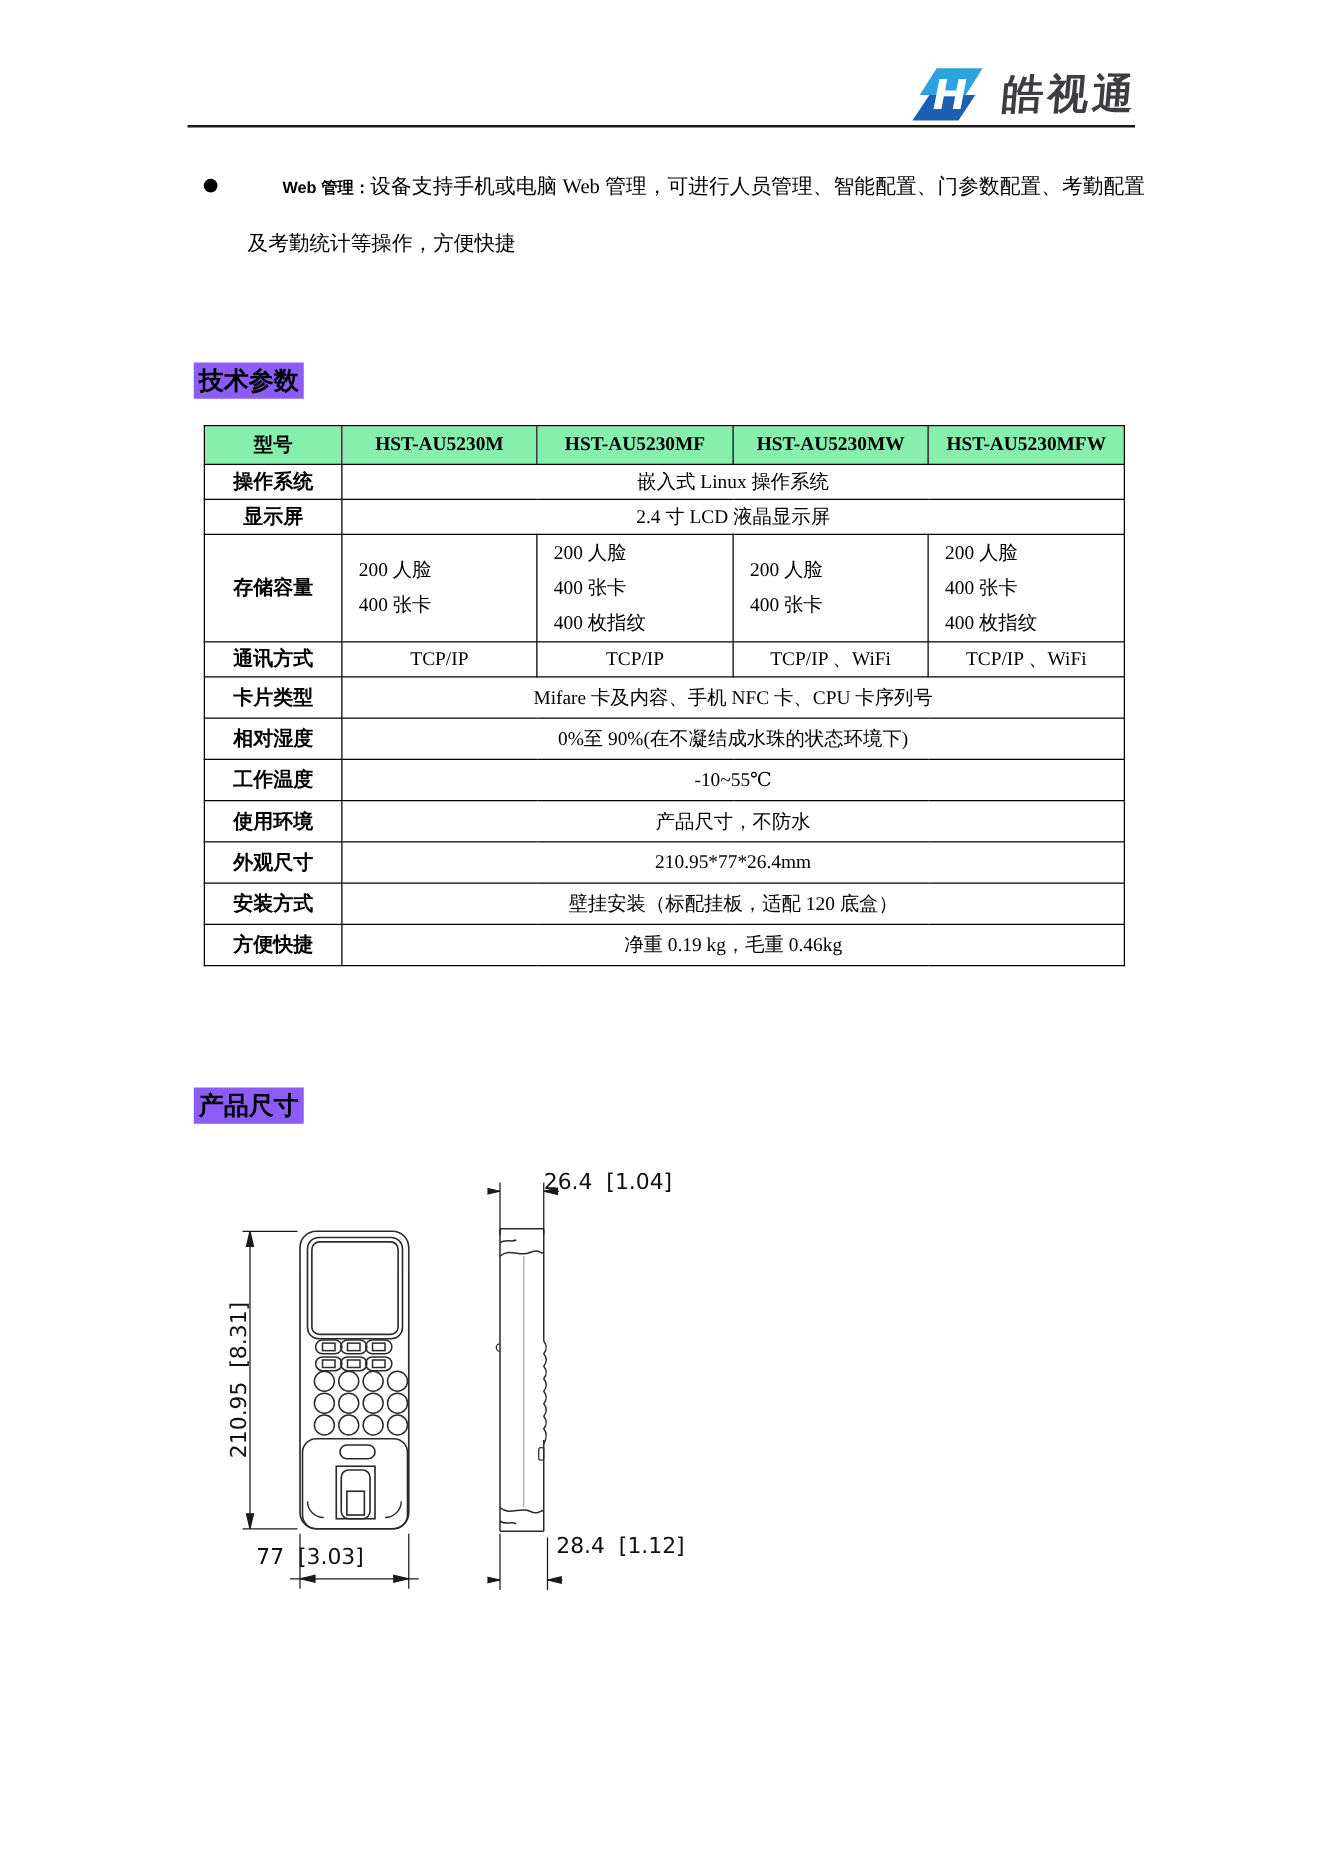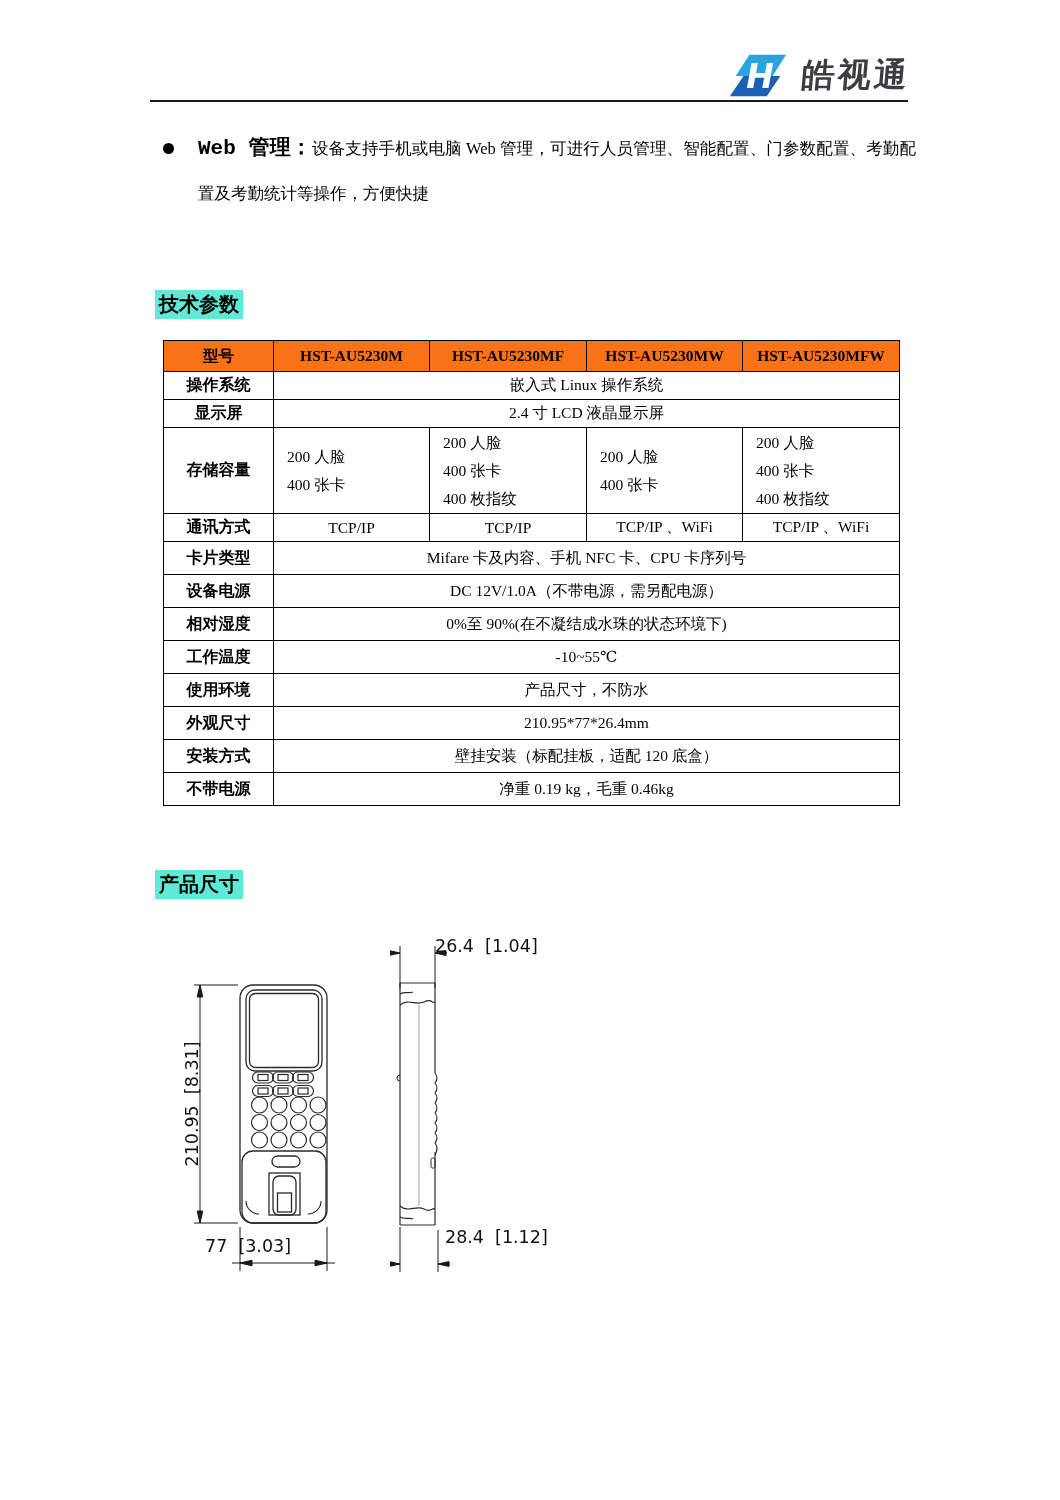--- a/index.html
+++ b/index.html
@@ -12,36 +12,36 @@
   .brand-name{
     font-family:"DejaVu Sans","Liberation Sans",sans-serif;
     font-size:33px;font-weight:bold;color:#3d3d41;letter-spacing:3px;
     transform:skewX(-5deg);
   }
   .top-rule{position:absolute;top:100px;left:150px;width:758px;height:0;border-top:2px solid #1a1a1a;}
   
   .features{position:absolute;top:126px;left:150px;width:766px;}
   .feature{position:relative;padding-left:48px;font-size:16.5px;line-height:45px;margin-bottom:17px;text-align:justify;}
   .feature .bullet{position:absolute;left:13px;top:17px;width:11px;height:11px;background:#000;border-radius:50%;}
-  .feature b{font-family:Liberation Mono, monospace;font-size:21px;}
+  .feature b{font-family:Liberation Sans, sans-serif;font-size:13px;margin-left:28px;}
   
   .section-title{
     position:absolute;left:155px;
     font-family:"DejaVu Sans","Liberation Sans",sans-serif;
-    font-size:20px;font-weight:bold;color:#000;background:#5eead4;padding:1px 4px;
+    font-size:20px;font-weight:bold;color:#000;background:#8b5cf6;padding:1px 4px;
   }
   #specs-title{top:290px;}
   #dims-title{top:870px;}
   
   .spec-table{
     position:absolute;left:163px;top:340px;width:736px;
     border-collapse:collapse;table-layout:fixed;font-size:15.5px;
   }
   .spec-table td,.spec-table th{border:1px solid #000;text-align:center;padding:0 4px;overflow:hidden;}
-  .spec-table th{background:#f97316;font-weight:bold;height:30px;}
+  .spec-table th{background:#86efac;font-weight:bold;height:30px;}
   .spec-table td.lbl{font-family:"DejaVu Sans","Liberation Sans",sans-serif;font-weight:bold;font-size:16px;}
   .r-sm{height:28px;}
   .r-md{height:33px;}
   .r-storage{height:86px;}
   .storage-cell{text-align:left !important;padding-left:13px !important;line-height:28px;vertical-align:middle;}
   
   .drawing{position:absolute;}
   #front-view{left:180px;top:955px;width:270px;height:335px;}
   #side-view{left:390px;top:930px;width:270px;height:355px;}
   .dim-label{
@@ -128,45 +128,41 @@
       <td>TCP/IP</td>
       <td>TCP/IP</td>
       <td>TCP/IP 、WiFi</td>
       <td>TCP/IP 、WiFi</td>
     </tr>
     <tr class="r-md">
       <td class="lbl">卡片类型</td>
       <td colspan="4">Mifare 卡及内容、手机 NFC 卡、CPU 卡序列号</td>
     </tr>
     <tr class="r-md">
-      <td class="lbl">设备电源</td>
-      <td colspan="4">DC 12V/1.0A（不带电源，需另配电源）</td>
-    </tr>
-    <tr class="r-md">
       <td class="lbl">相对湿度</td>
       <td colspan="4">0%至 90%(在不凝结成水珠的状态环境下)</td>
     </tr>
     <tr class="r-md">
       <td class="lbl">工作温度</td>
       <td colspan="4">-10~55℃</td>
     </tr>
     <tr class="r-md">
       <td class="lbl">使用环境</td>
       <td colspan="4">产品尺寸，不防水</td>
     </tr>
     <tr class="r-md">
       <td class="lbl">外观尺寸</td>
       <td colspan="4">210.95*77*26.4mm</td>
     </tr>
     <tr class="r-md">
       <td class="lbl">安装方式</td>
       <td colspan="4">壁挂安装（标配挂板，适配 120 底盒）</td>
     </tr>
     <tr class="r-md">
-      <td class="lbl">不带电源</td>
+      <td class="lbl">方便快捷</td>
       <td colspan="4">净重 0.19 kg，毛重 0.46kg</td>
     </tr>
   </tbody>
     </table>
 
   <div class="section-title" id="dims-title">产品尺寸</div>
 
   <div class="drawing" id="front-view">
     <svg width="270" height="335" viewBox="0 0 270 335">
       <g fill="none" stroke="#2a2a2a" stroke-width="1.3">

